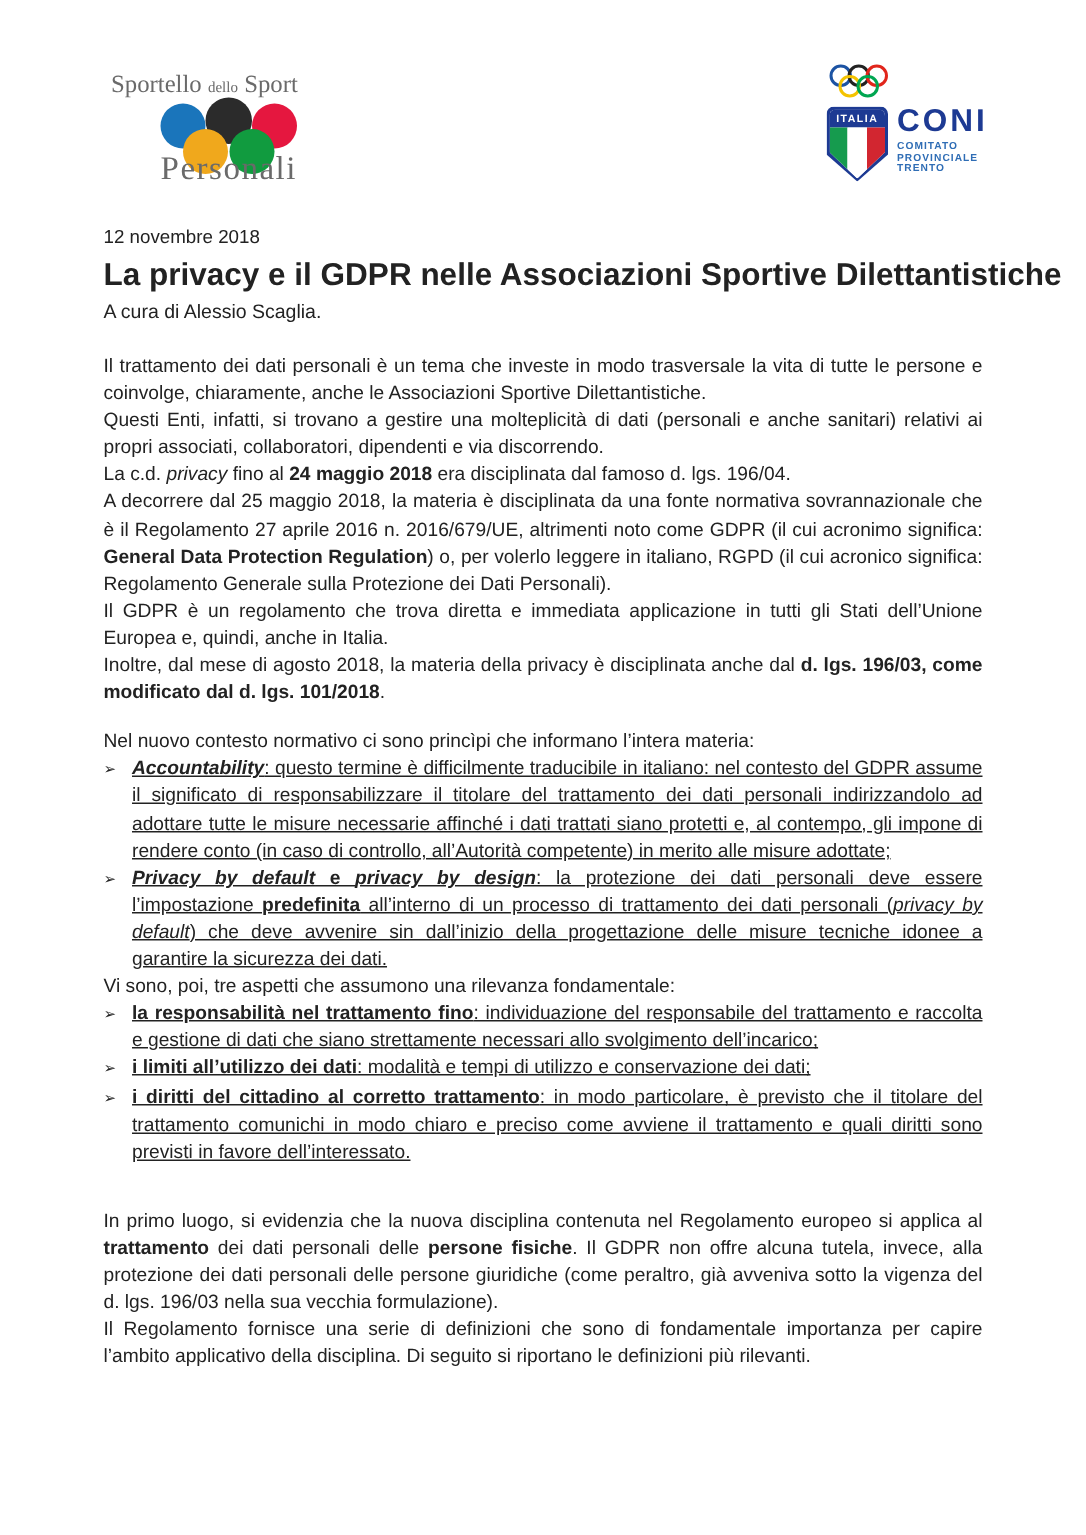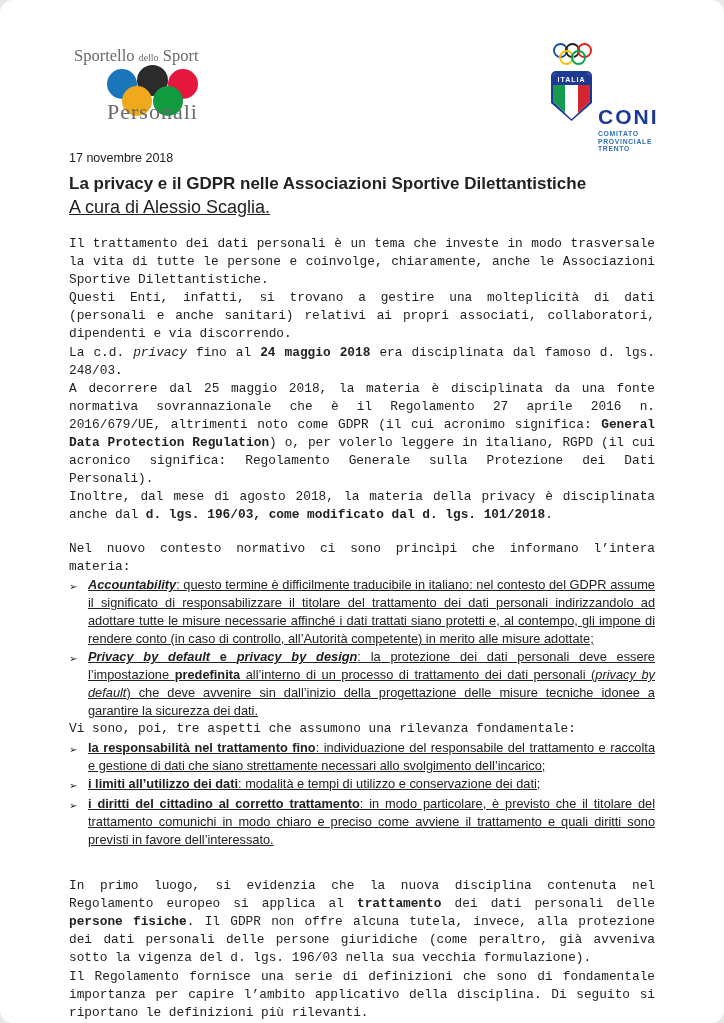--- a/index.html
+++ b/index.html
@@ -1,17 +1,17 @@
 <!DOCTYPE html>
 <html style="--ring-blue: #1a75bb; --ring-black: #2b2b2b; --ring-red: #e5173f; --ring-yellow: #f0a81c; --ring-green: #119b3f; --coni-blue: #1d3a93; --coni-subtitle-blue: #2f6db5; --coni-ring-blue: #1c53a3; --coni-ring-black: #222222; --coni-ring-red: #e1251b; --coni-ring-yellow: #f4c300; --coni-ring-green: #00a651; --flag-green: #169b4e; --flag-red: #d22630; --logo-gray: #6a6a6a;"><head>
 <meta charset="utf-8">
 <style>
   html,body{margin:0;padding:0;background:#e8e8e8;}
   .page{position:relative;width:724px;height:1023px;background:#ffffff;margin:0 auto;
-        font-family:"Liberation Sans",sans-serif;color:#222;overflow:hidden;border-radius:13px;}
+        font-family:"Liberation Sans",sans-serif;color:#222;overflow:hidden;}
 
   
   .logo-sportello{position:absolute;left:70px;top:46px;width:165px;height:82px;}
   .sp-line1{position:absolute;left:4px;top:0;font-family:"Liberation Serif","DejaVu Serif",serif;
             color:var(--logo-gray);font-size:16.5px;white-space:nowrap;}
   .sp-line1 .small{font-size:10px;}
   .sp-circle{position:absolute;border-radius:50%;}
   .c-blue  {left:37px;top:23px;width:30px;height:30px;background:var(--ring-blue);}
   .c-black {left:67px;top:19px;width:31px;height:31px;background:var(--ring-black);}
   .c-red   {left:98px;top:23px;width:30px;height:30px;background:var(--ring-red);}
@@ -35,31 +35,31 @@
   .coni-shield-inner{position:absolute;left:2px;top:2px;right:2px;bottom:2px;background:#fff;
                clip-path:polygon(0 0,100% 0,100% 62%,50% 100%,0 62%);border-radius:4px 4px 0 0;overflow:hidden;}
   .shield-banner{height:12px;background:var(--coni-blue);color:#fff;font-size:7px;font-weight:bold;
                text-align:center;line-height:13px;letter-spacing:1px;}
   .shield-stripes{position:absolute;left:0;right:0;top:12px;bottom:0;display:flex;}
   .stripe{flex:1;}
   .st-green{background:var(--flag-green);}
   .st-white{background:#fff;}
   .st-red{background:var(--flag-red);}
   .coni-text{position:absolute;left:50px;top:30px;}
-  .coni-name{font-size:21px;font-weight:bold;color:var(--coni-blue);letter-spacing:2px;line-height:22px;margin-top:36px;}
+  .coni-name{font-size:21px;font-weight:bold;color:var(--coni-blue);letter-spacing:2px;line-height:22px;}
   .coni-sub{margin-top:2px;font-size:6.8px;line-height:7.6px;color:var(--coni-subtitle-blue);
             letter-spacing:0.7px;font-weight:bold;}
 
   
   .content{position:absolute;left:69px;top:150px;width:586px;}
   .doc-date{font-size:12.5px;line-height:17px;}
-  .doc-title{font-size:17px;font-weight:bold;line-height:26px;margin:4px 0 0;white-space:nowrap;}
-  .doc-author{font-size:18px;line-height:17px;margin-top:2px;text-decoration:underline;}
+  .doc-title{font-size:21px;font-weight:bold;line-height:26px;margin:4px 0 0;white-space:nowrap;}
+  .doc-author{font-size:13px;line-height:17px;margin-top:2px;}
   .doc-body{margin-top:19px;font-size:12.8px;line-height:18.1px;text-align:justify;}
-  .para{margin:0;font-family:Liberation Mono, monospace;}
+  .para{margin:0;}
   .bullet{display:flex;}
   .bullet .marker{flex:none;width:19px;font-size:10px;padding-top:2px;}
   .bullet .btext{flex:1;text-align:justify;text-decoration:underline;}
   .spacer{height:15px;}
   .spacer.big{height:28px;}
   .b{font-weight:bold;}
   .i{font-style:italic;margin-top:23px;}
 </style>
 </head>
 <body>
@@ -102,28 +102,29 @@
       <div class="coni-name">CONI</div>
       <div class="coni-sub">
         <div>COMITATO</div>
         <div>PROVINCIALE</div>
         <div>TRENTO</div>
       </div>
     </div>
   </div>
 
   <div class="content">
-    <div class="doc-date">17 novembre 2018</div>
+    <div class="doc-date">12 novembre 2018</div>
     <h1 class="doc-title">La privacy e il GDPR nelle Associazioni Sportive Dilettantistiche</h1>
     <div class="doc-author">A cura di Alessio Scaglia.</div>
     <div class="doc-body">
         <div class="para"><span>Il trattamento dei dati personali è un tema che investe in modo trasversale la vita di tutte le persone e coinvolge, chiaramente, anche le Associazioni Sportive Dilettantistiche.</span></div>
         <div class="para"><span>Questi Enti, infatti, si trovano a gestire una molteplicità di dati (personali e anche sanitari) relativi ai propri associati, collaboratori, dipendenti e via discorrendo.</span></div>
-        <div class="para"><span>La c.d. </span><span class="i">privacy</span><span> fino al </span><span class="b">24 maggio 2018</span><span> era disciplinata dal famoso d. lgs. 248/03.</span></div>
+        <div class="para"><span>La c.d. </span><span class="i">privacy</span><span> fino al </span><span class="b">24 maggio 2018</span><span> era disciplinata dal famoso d. lgs. 196/04.</span></div>
         <div class="para"><span>A decorrere dal 25 maggio 2018, la materia è disciplinata da una fonte normativa sovrannazionale che è il Regolamento 27 aprile 2016 n. 2016/679/UE, altrimenti noto come GDPR (il cui acronimo significa: </span><span class="b">General Data Protection Regulation</span><span>) o, per volerlo leggere in italiano, RGPD (il cui acronico significa: Regolamento Generale sulla Protezione dei Dati Personali).</span></div>
+        <div class="para"><span>Il GDPR è un regolamento che trova diretta e immediata applicazione in tutti gli Stati dell’Unione Europea e, quindi, anche in Italia.</span></div>
         <div class="para"><span>Inoltre, dal mese di agosto 2018, la materia della privacy è disciplinata anche dal </span><span class="b">d. lgs. 196/03, come modificato dal d. lgs. 101/2018</span><span>.</span></div>
         <div class="spacer"></div>
         <div class="para"><span>Nel nuovo contesto normativo ci sono princìpi che informano l’intera materia:</span></div>
         <div class="bullet">
           <span class="marker">➢</span>
           <span class="btext"><span class="b i">Accountability</span><span>: questo termine è difficilmente traducibile in italiano: nel contesto del GDPR assume il significato di responsabilizzare il titolare del trattamento dei dati personali indirizzandolo ad adottare tutte le misure necessarie affinché i dati trattati siano protetti e, al contempo, gli impone di rendere conto (in caso di controllo, all’Autorità competente) in merito alle misure adottate;</span></span>
         </div>
         <div class="bullet">
           <span class="marker">➢</span>
           <span class="btext"><span class="b i">Privacy by default</span><span class="b"> e </span><span class="b i">privacy by design</span><span>: la protezione dei dati personali deve essere l’impostazione </span><span class="b">predefinita</span><span> all’interno di un processo di trattamento dei dati personali (</span><span class="i">privacy by default</span><span>) che deve avvenire sin dall’inizio della progettazione delle misure tecniche idonee a garantire la sicurezza dei dati.</span></span>

